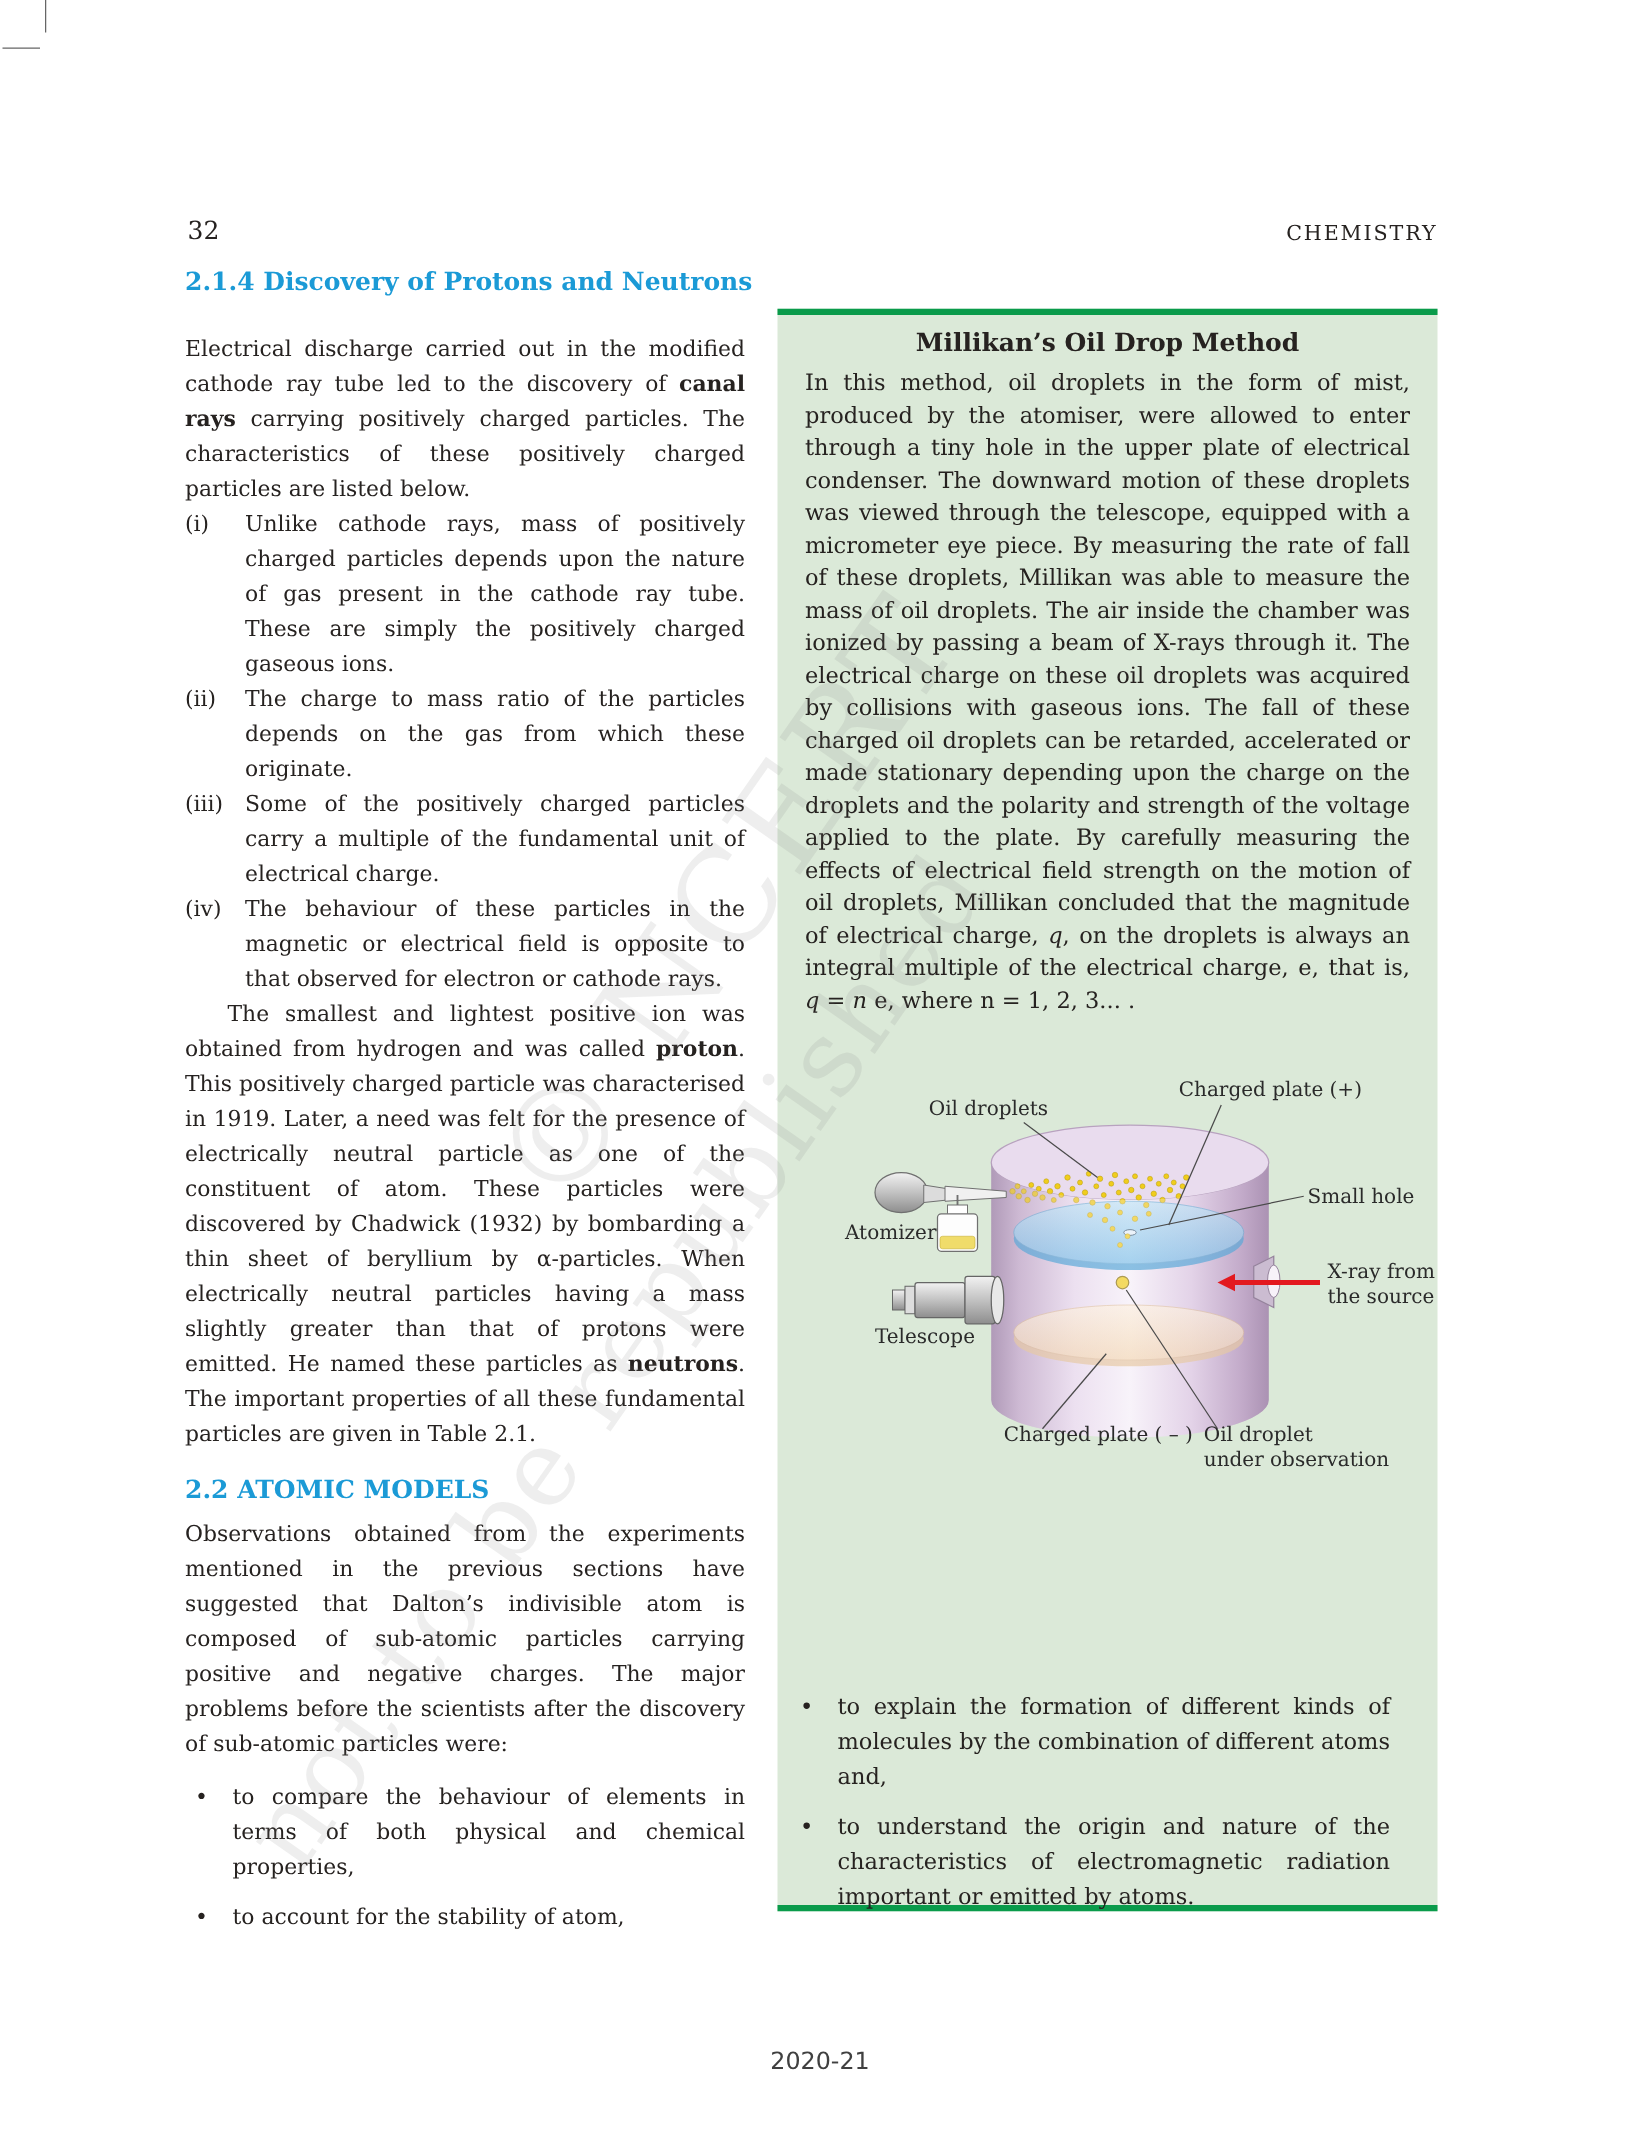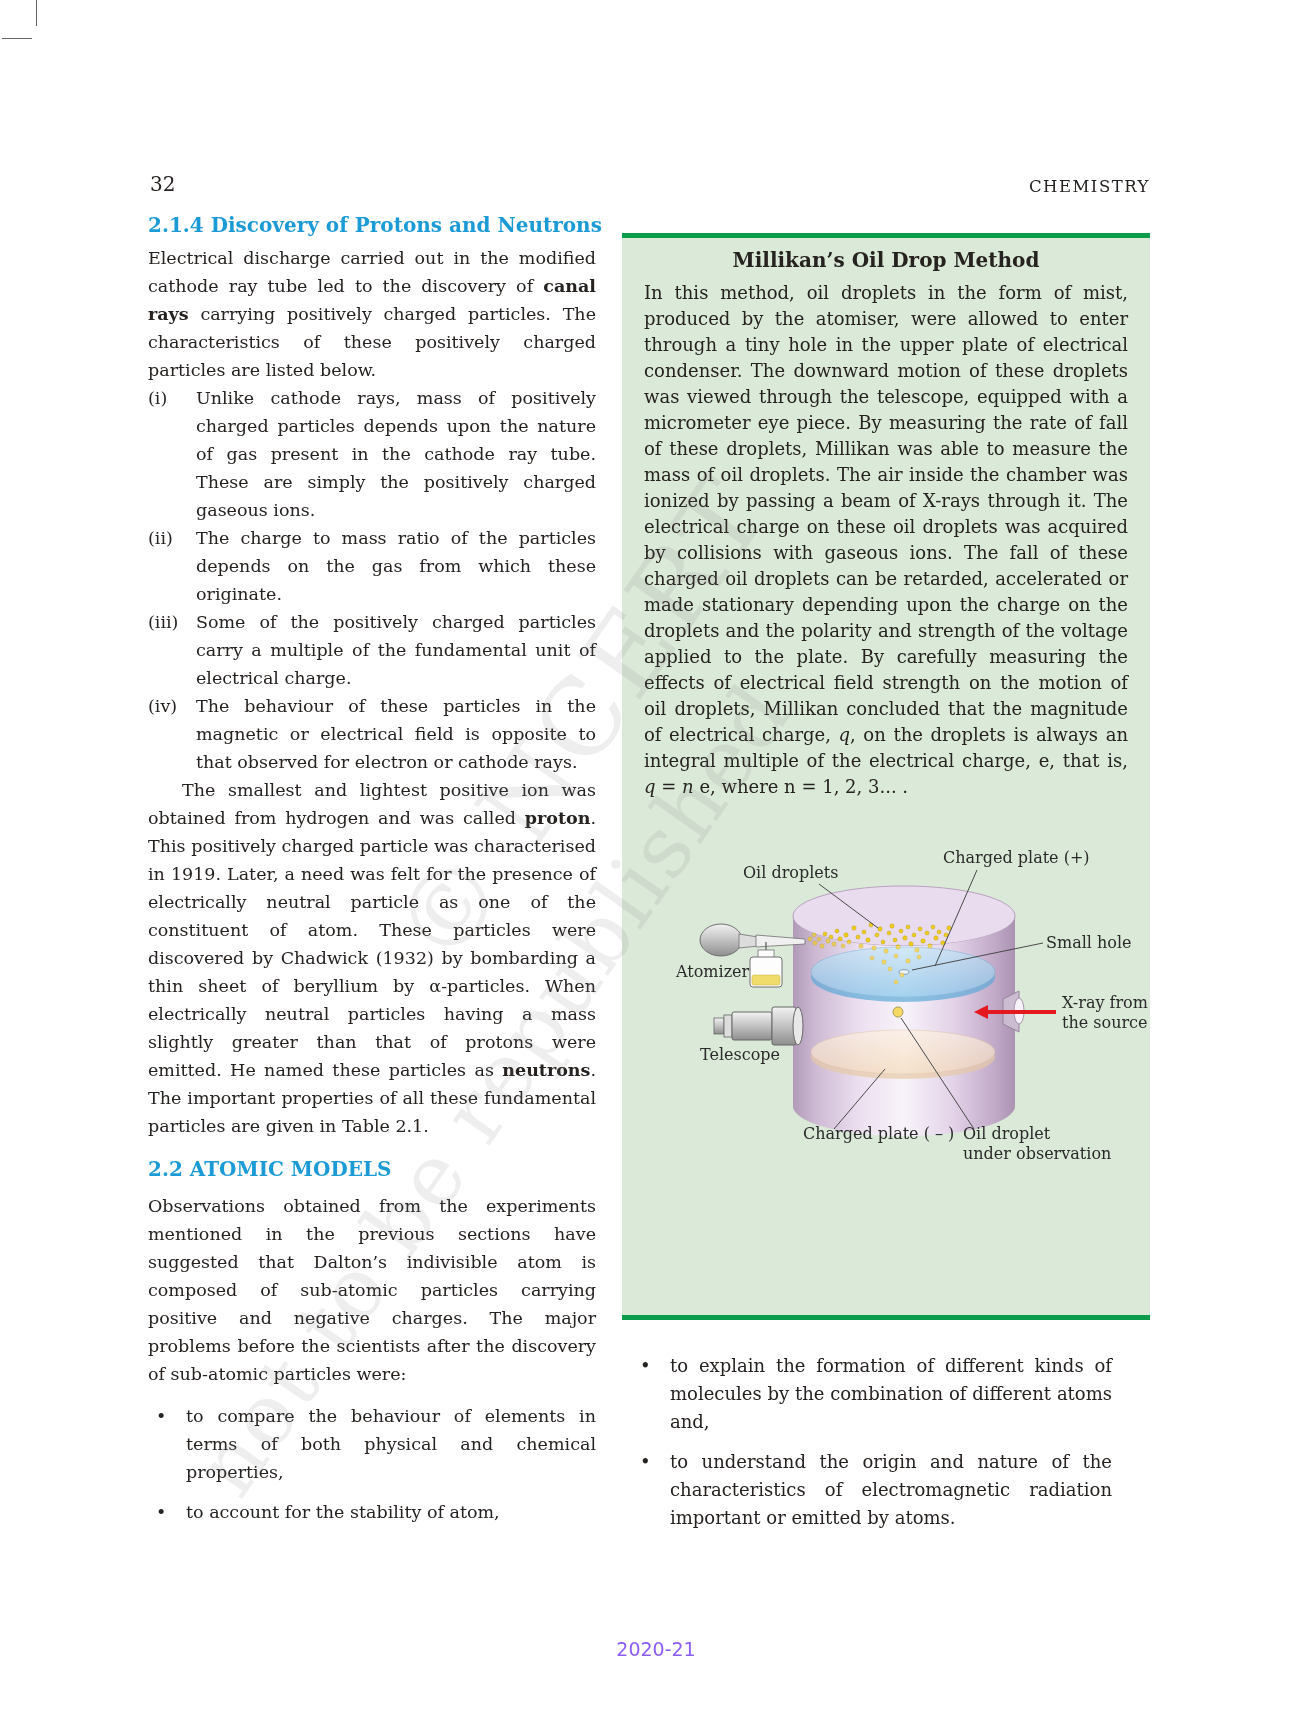--- a/index.html
+++ b/index.html
@@ -12,49 +12,49 @@
   .crop-v{position:absolute;left:36px;top:0;width:1px;height:26px;background:#666;}
   .crop-h{position:absolute;left:2px;top:38px;width:30px;height:1px;background:#666;}
 
   
   .pagenum{position:absolute;left:150px;top:172px;font-size:20px;}
   .runhead{position:absolute;right:162px;top:177px;font-size:16.5px;letter-spacing:1.5px;}
 
   
   .col-left{position:absolute;left:148px;top:212px;width:448px;font-size:17.5px;line-height:28px;text-align:justify;}
   .h-blue{color:var(--heading-blue,#1b9ad6);font-weight:bold;font-size:20px;line-height:26px;
-          text-align:left;white-space:nowrap;margin:0 0 6px 0;}
+          text-align:left;white-space:nowrap;margin:0 0 28px 0;}
   .h-blue.second{margin:16px 0 10px 0;}
   .para{margin:0;}
   .para.indent{text-indent:34px;}
   .li{position:relative;padding-left:48px;margin:0;}
   .li .num{position:absolute;left:0;top:0;}
   .bullets{margin-top:14px;}
   .bullet{position:relative;padding-left:38px;margin:0 0 12px 0;}
   .bullet::before{content:"\2022";position:absolute;left:8px;top:0;}
 
   
-  .green-box{position:absolute;left:622px;top:233px;width:528px;height:1087px;box-sizing:border-box;
+  .green-box{position:absolute;left:622px;top:247px;width:528px;height:1282px;box-sizing:border-box;
              background:var(--green-bg,#dbe9d8);border-top:5px solid var(--green-border,#0a9b4b);
              border-bottom:5px solid var(--green-border,#0a9b4b);}
   .box-title{margin:9px 20px 0 20px;text-align:center;font-weight:bold;font-size:20px;line-height:26px;}
   .box-body{margin:7px 22px 0 22px;font-size:18px;line-height:26px;text-align:justify;}
   .fig-svg{position:absolute;left:0;top:598px;display:block;}
   .fig-svg text{font-family:"DejaVu Serif", serif;font-size:16px;fill:#2a2a2a;}
   .figcaption{position:absolute;left:65px;top:947px;width:452px;font-size:17px;line-height:22px;
               font-style:italic;text-align:justify;}
   .figcaption .cap-label{position:absolute;left:0;top:0;font-weight:bold;font-style:italic;}
   .figcaption .cap-text{display:block;margin-left:106px;}
 
   
   .col-right-bullets{position:absolute;left:632px;top:1352px;width:480px;font-size:18px;line-height:28px;text-align:justify;}
 
   
   .footer{position:absolute;left:0;right:0;top:1638px;text-align:center;
-          font-family:"DejaVu Sans", sans-serif;font-size:19px;color:#8b5cf6;}
+          font-family:"DejaVu Sans", sans-serif;font-size:19px;color:#404040;}
 
   
   .wm{position:absolute;z-index:50;pointer-events:none;white-space:nowrap;
       color:rgba(120,120,120,0.13);transform:rotate(-55deg);font-family:"DejaVu Serif", serif;}
   .wm1{left:300px;top:660px;font-size:105px;letter-spacing:4px;}
   .wm2{left:10px;top:1040px;font-size:85px;letter-spacing:2px;}
 </style>
 </head>
 <body>
 

